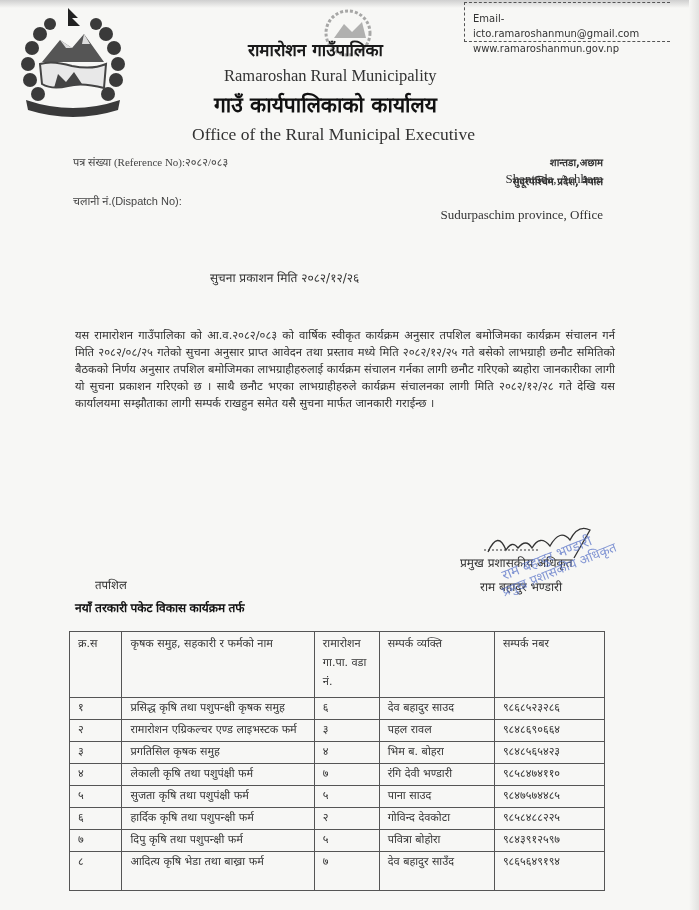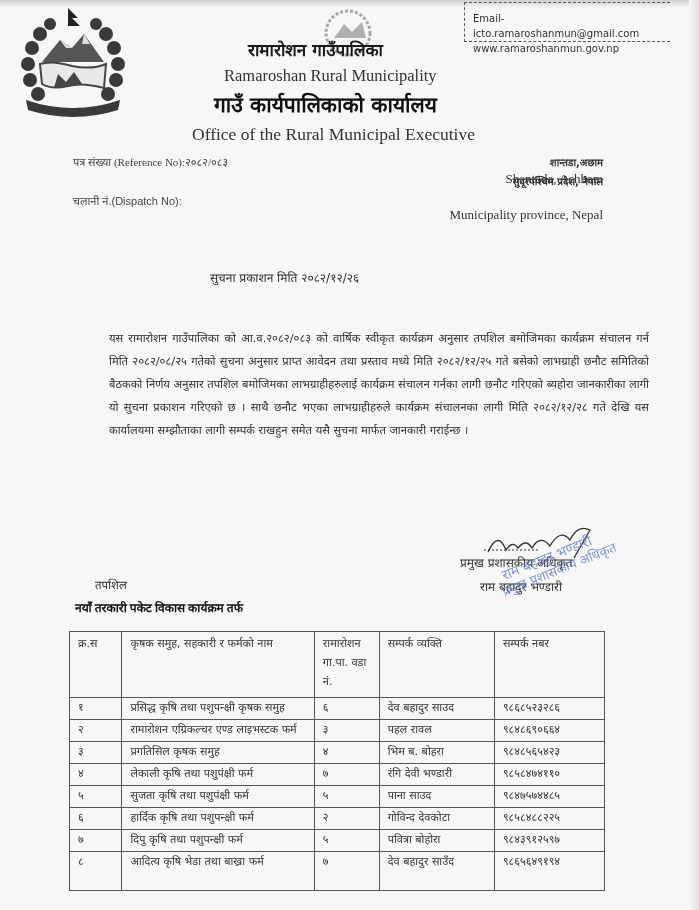--- a/index.html
+++ b/index.html
@@ -36,38 +36,37 @@
   .addr { position: absolute; right: 96px; text-align: right; color: #333; font-family: "Liberation Serif", serif; }
   .addr1 { top: 155px; font-size: 10px; font-weight: bold; font-family: "DejaVu Sans", sans-serif; }
   .addr2 { top: 171px; font-size: 13px; }
   .addr3 { top: 174px; font-size: 10px; font-weight: bold; font-family: "DejaVu Sans", sans-serif; }
   .addr4 { top: 207px; font-size: 13px; }
 
   .subject { position: absolute; left: 210px; top: 268px; font-family: "DejaVu Sans", sans-serif; font-size: 12px; color: #333; line-height: 21px; }
 
   .body-text {
     position: absolute; left: 75px; top: 327px; width: 540px;
-    font-family: "DejaVu Sans", sans-serif; font-size: 11.3px; color: #333; line-height: 23px;
+    font-family: "DejaVu Sans", sans-serif; font-size: 11.3px; color: #333; line-height: 17px;
     text-align: justify;
-    margin-left: 34px;
   }
 
   .sig-mark { position: absolute; left: 478px; top: 520px; width: 140px; height: 40px; }
   .sig-title { position: absolute; left: 460px; top: 554px; font-family: "DejaVu Sans", sans-serif; font-size: 12px; color: #333; }
   .sig-name { position: absolute; left: 480px; top: 578px; font-family: "DejaVu Sans", sans-serif; font-size: 12px; color: #333; }
   .stamp {
     position: absolute; left: 490px; top: 572px; width: 150px;
     transform: rotate(-22deg); transform-origin: left top;
     font-family: "DejaVu Sans", sans-serif; font-size: 14px; color: #5a74c8; opacity: .75; line-height: 16px;
   }
   .stamp .s1 { padding-left: 10px; }
   .stamp .s2 { padding-left: 4px; font-size: 13px; }
 
   .tapashil { position: absolute; left: 95px; top: 577px; font-family: "DejaVu Sans", sans-serif; font-size: 11.5px; color: #333; }
-  .section-title { position: absolute; left: 75px; top: 599px; font-family: Liberation Serif, serif; font-size: 12px; font-weight: bold; color: #111; }
+  .section-title { position: absolute; left: 75px; top: 599px; font-family: Liberation Sans, sans-serif; font-size: 12px; font-weight: bold; color: #111; }
 
   table.list {
     position: absolute; left: 69px; top: 631px; width: 536px;
     border-collapse: collapse; font-family: "DejaVu Sans", sans-serif; font-size: 11px; color: #333;
   }
   table.list th, table.list td { border: 1px solid #555; padding: 0 8px; text-align: left; vertical-align: top; font-weight: normal; }
   table.list th { height: 63px; line-height: 19px; padding-top: 2px; }
   table.list td { height: 21px; line-height: 20px; }
   table.list tr.last td { height: 38px; }
   .c-sn { width: 34px; }
@@ -122,21 +121,21 @@
 <div class="ref">
   <span>पत्र संख्या (Reference No):</span><span>२०८२/०८३</span>
 </div>
 <div class="dispatch">
   <span>चलानी नं.(Dispatch No):</span><span></span>
 </div>
 
 <div class="addr addr1">शान्तडा,अछाम</div>
 <div class="addr addr2">Shantada, Achham</div>
 <div class="addr addr3">सुदूरपश्चिम प्रदेश, नेपाल</div>
-<div class="addr addr4">Municipality province, Nepal</div>
+<div class="addr addr4">Sudurpaschim province, Office</div>
 
 <div class="subject">
   <div>सुचना प्रकाशन मिति २०८२/१२/२६</div>
 </div>
 
 <div class="body-text">यस रामारोशन गाउँपालिका को आ.व.२०८२/०८३ को वार्षिक स्वीकृत कार्यक्रम अनुसार तपशिल बमोजिमका कार्यक्रम संचालन गर्न मिति २०८२/०८/२५ गतेको सुचना अनुसार प्राप्त आवेदन तथा प्रस्ताव मध्ये मिति २०८२/१२/२५ गते बसेको लाभग्राही छनौट समितिको बैठकको निर्णय अनुसार तपशिल बमोजिमका लाभग्राहीहरुलाई कार्यक्रम संचालन गर्नका लागी छनौट गरिएको ब्यहोरा जानकारीका लागी यो सुचना प्रकाशन गरिएको छ । साथै छनौट भएका लाभग्राहीहरुले कार्यक्रम संचालनका लागी मिति २०८२/१२/२८ गते देखि यस कार्यालयमा सम्झौताका लागी सम्पर्क राखहुन समेत यसै सुचना मार्फत जानकारी गराईन्छ ।</div>
 
 <svg class="sig-mark" viewBox="0 0 140 40">
   <path d="M10 32 Q20 10 28 30 Q34 20 40 28 Q48 18 54 28 Q62 14 72 26 Q82 8 92 20 Q100 4 112 10 L96 38" fill="none" stroke="#333" stroke-width="1.3"></path>
   <path d="M6 30 L60 30" stroke="#333" stroke-width="1" stroke-dasharray="2 2"></path>

